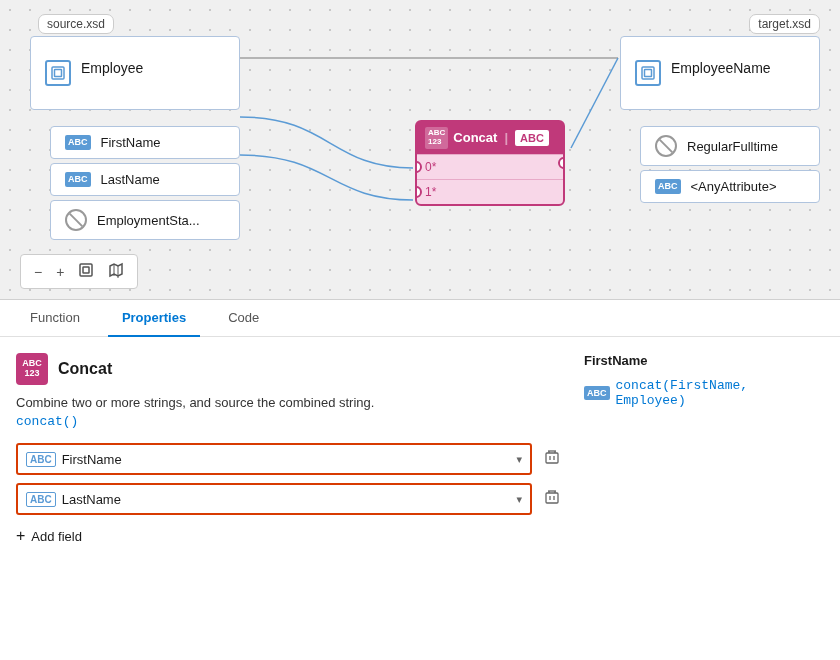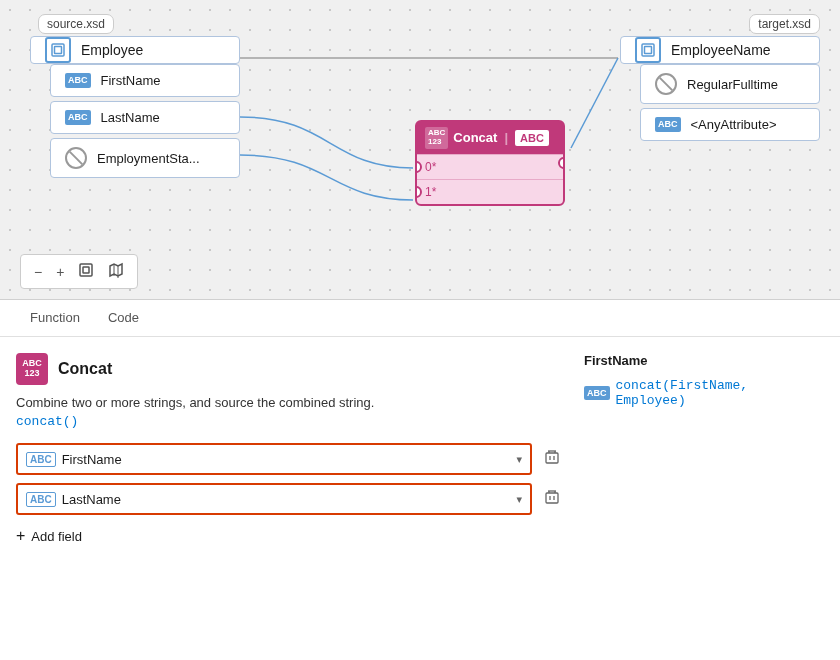--- a/index.html
+++ b/index.html
@@ -32,28 +32,28 @@
       position: absolute;
       left: 30px;
       top: 36px;
       width: 210px;
     }
 
     .schema-header {
       background: #fff;
       border: 1px solid #b0c4de;
       border-radius: 4px;
-      padding: 0 14px;
-      display: flex;
-      align-items: center;
+      padding: 23px 14px;
+      display: flex;
+      align-items: flex-start;
       gap: 10px;
       font-size: 14px;
       font-weight: 500;
       color: #1a1a1a;
-      margin-bottom: 0;
+      margin-bottom: 16px;
     }
 
     .schema-header .box-icon {
       width: 26px;
       height: 26px;
       border: 2px solid #5b9bd5;
       border-radius: 3px;
       display: flex; align-items: center; justify-content: center;
       color: #5b9bd5;
       font-size: 11px;
@@ -237,21 +237,21 @@
       background: #fff;
       padding: 0;
     }
 
     
     .tabs-bar {
       display: flex;
       align-items: center;
       border-bottom: 1px solid #e0e0e0;
       padding: 0 16px;
-      gap: 0;
+      gap: 14px;
     }
 
     .tab {
       padding: 10px 14px;
       font-size: 13px;
       color: #555;
       cursor: pointer;
       border-bottom: 2px solid transparent;
       margin-bottom: -1px;
     }
@@ -518,20 +518,21 @@
         <line x1="10" y1="4" x2="10" y2="16" stroke="#555" stroke-width="1"></line>
       </svg>
     </button>
   </div>
 </div>
 
 <div class="bottom-panel">
 
   <div class="tabs-bar">
     <div class="tab">Function</div>
+    <div class="tab active">Properties</div>
     <div class="tab">Code</div>
   </div>
 
   <div class="panel-content">
 
     <div class="panel-left">
 
       <div class="func-heading">
         <div class="func-icon">ABC<br>123</div>
         <span class="func-name">Concat</span>

